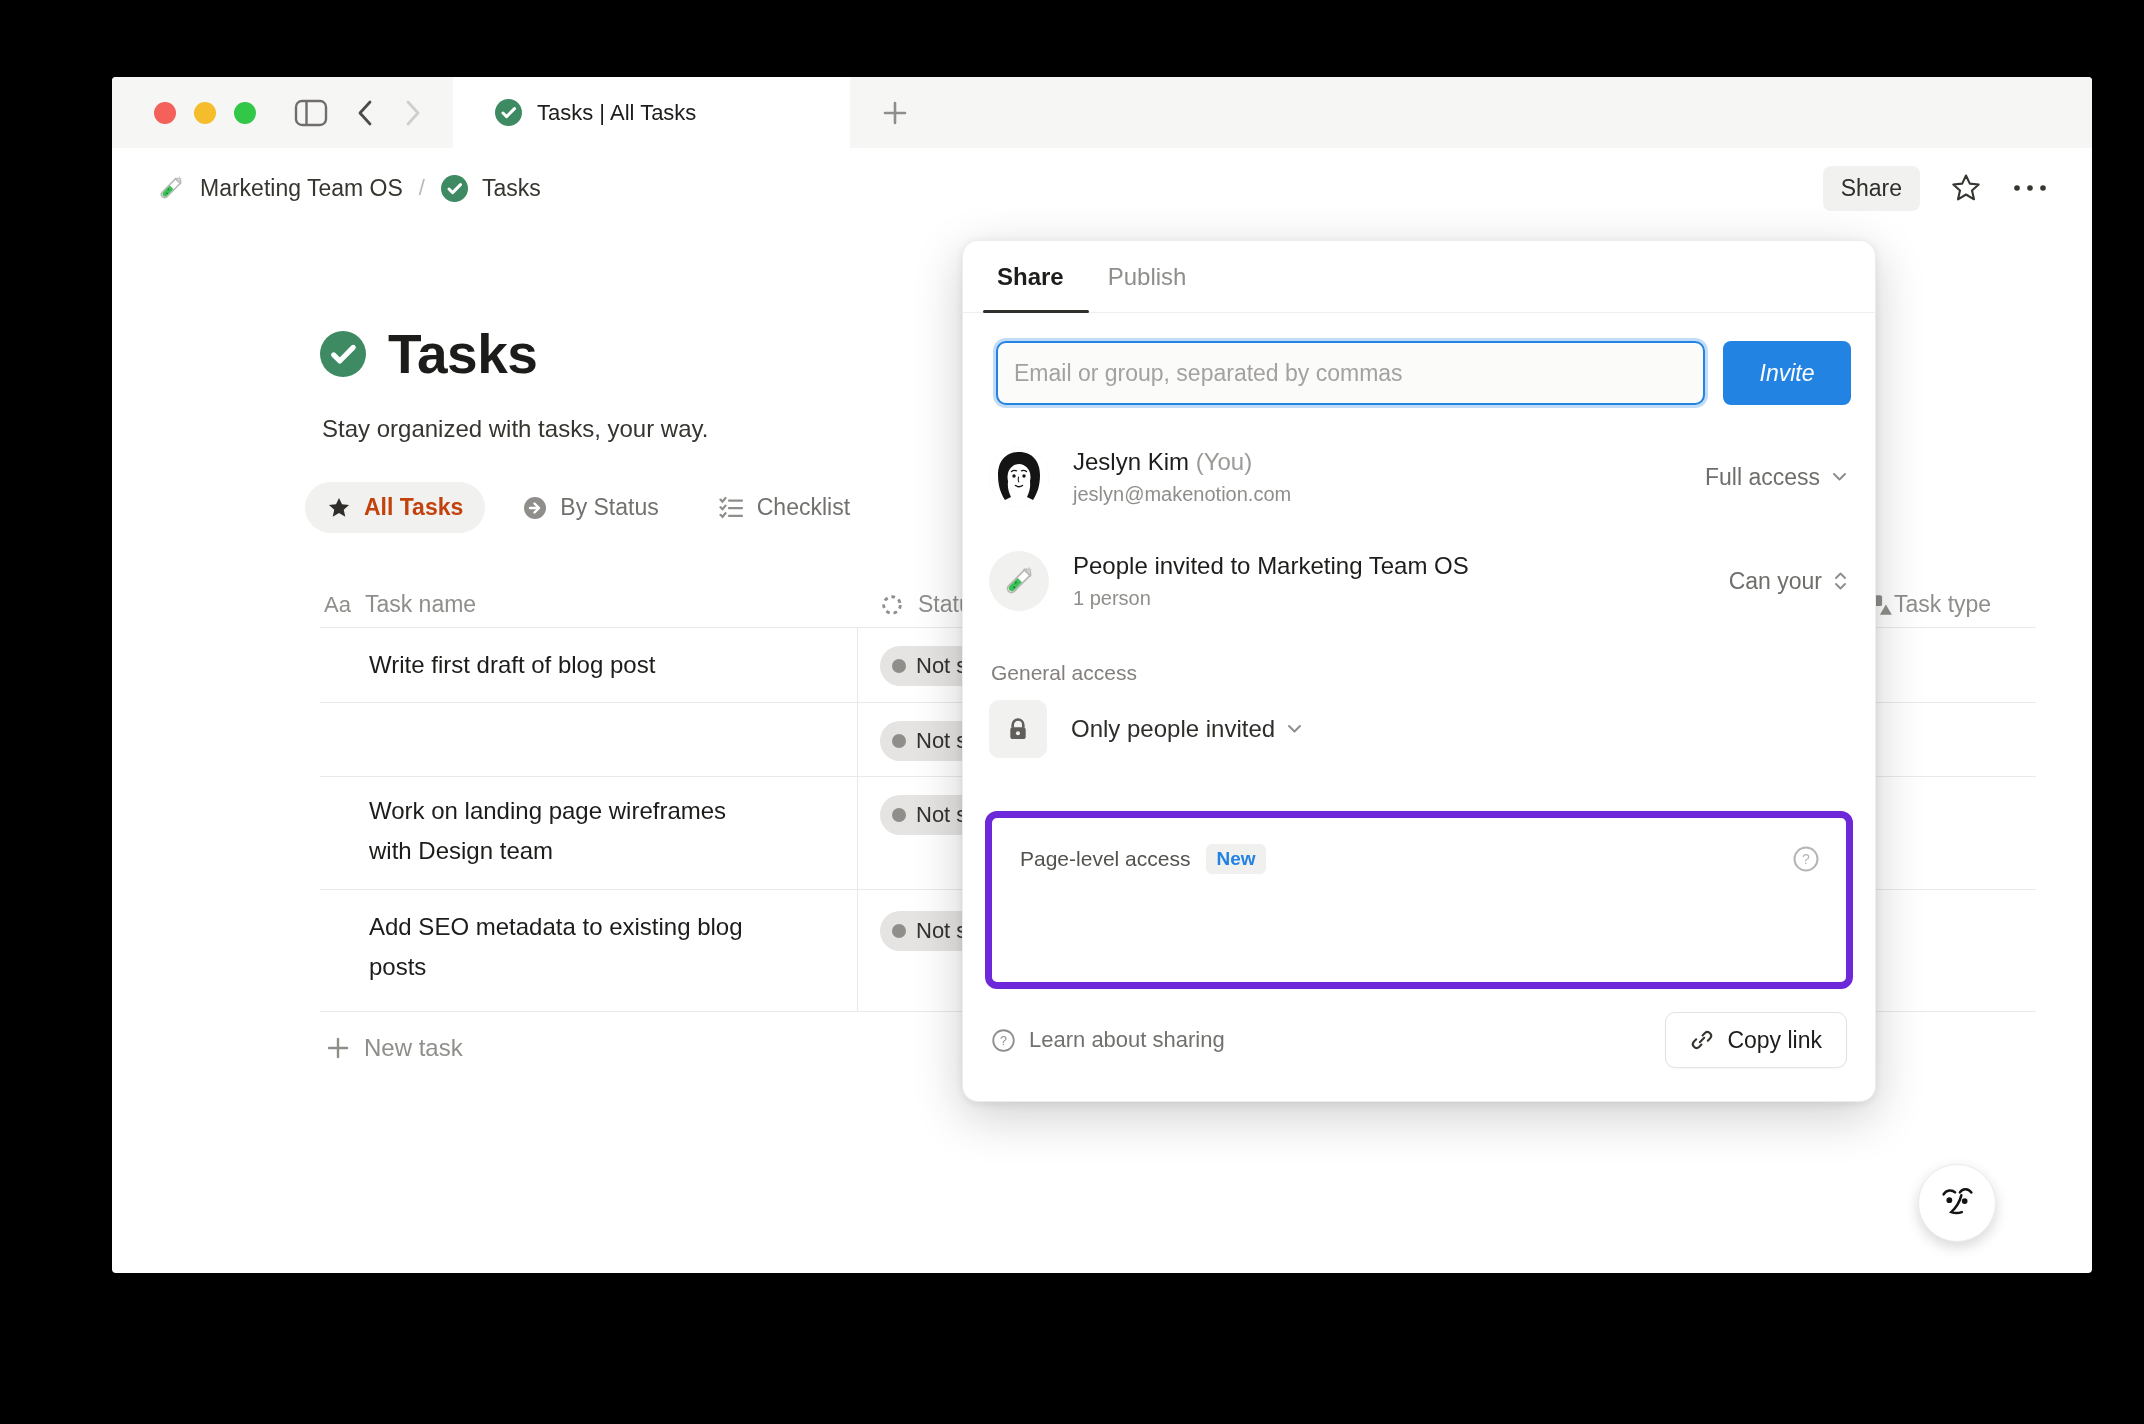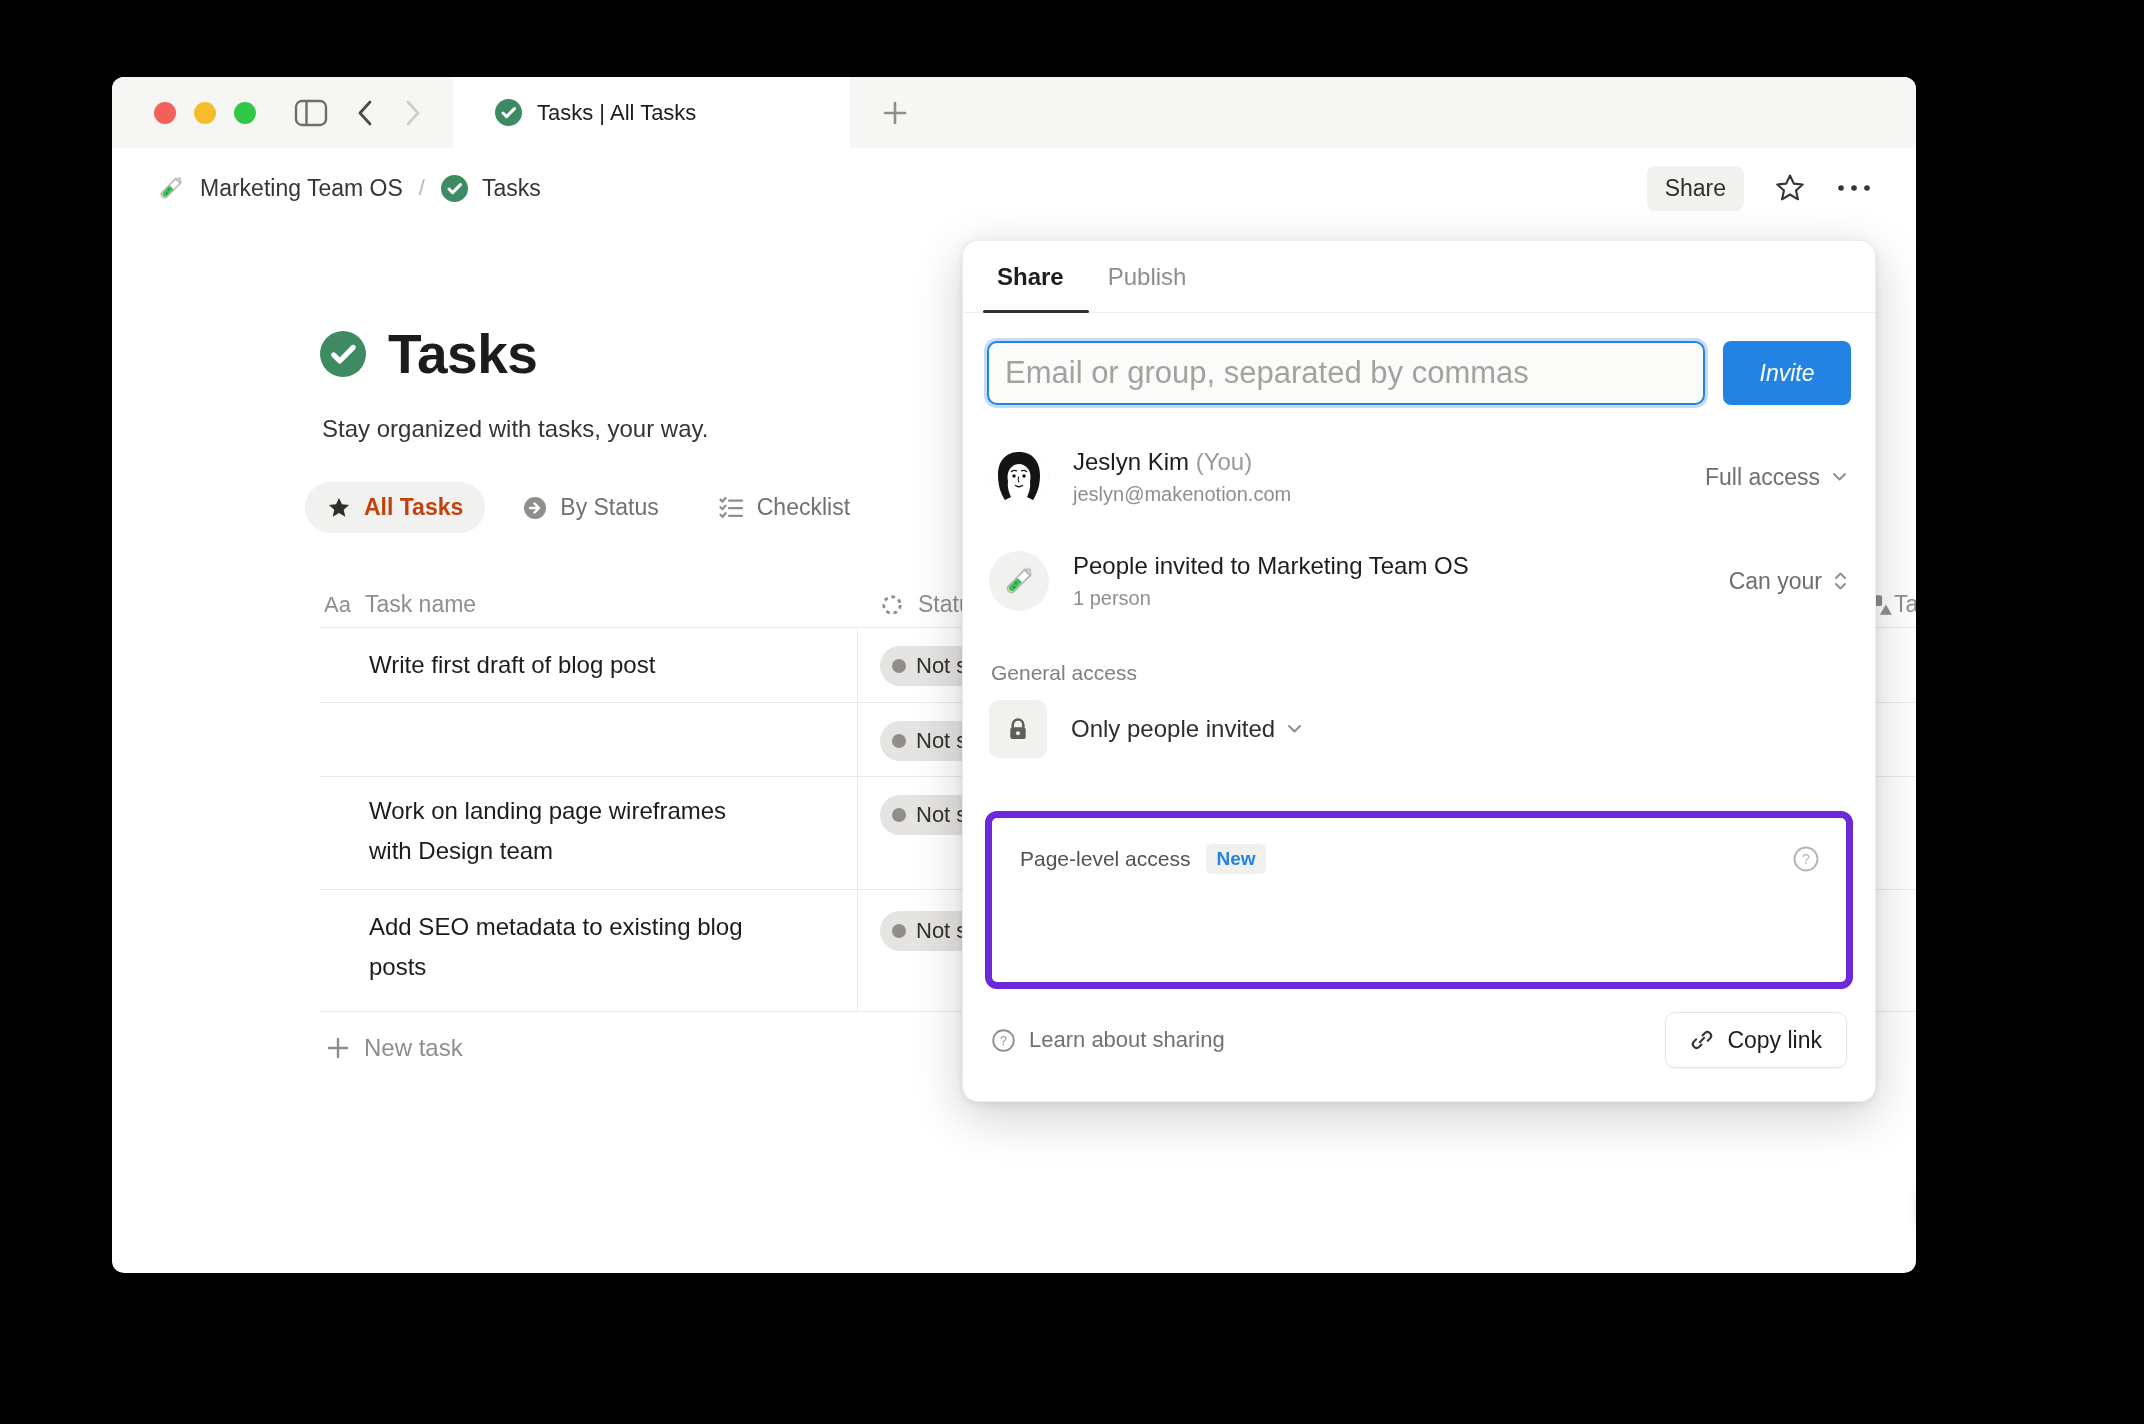--- a/index.html
+++ b/index.html
@@ -1,21 +1,21 @@
 <!DOCTYPE html>
 <html><head>
 <meta charset="utf-8">
 <style>
   * { margin:0; padding:0; box-sizing:border-box; }
   html,body { background:#000; font-family:"Liberation Sans", sans-serif; }
   .canvas { position:relative; width:2144px; height:1424px; background:#000; overflow:hidden; }
 
   .window {
-    position:absolute; left:112px; top:77px; width:1804px; height:1196px;
-    background:#fff; border-radius:12px; overflow:hidden;
+    position:absolute; left:112px; top:77px; width:1980px; height:1196px;
+    background:#fff; border-radius:4px; overflow:hidden;
     box-shadow:0 35px 90px rgba(0,0,0,.6), 0 8px 28px rgba(0,0,0,.45);
   }
 
   
   .tabbar { position:absolute; left:0; top:0; right:0; height:71px; background:#f6f6f4; display:flex; align-items:center; }
   .traffic { display:flex; gap:18px; margin-left:42px; }
   .light { width:22px; height:22px; border-radius:50%; }
   .tb-icons { display:flex; align-items:center; gap:26px; margin-left:38px; }
   .tab-active {
     position:absolute; left:341px; top:0; width:397px; height:71px; background:#fff;
@@ -60,21 +60,21 @@
     background:#fff; border-radius:16px; border:1px solid rgba(55,53,47,.09);
     box-shadow:0 14px 50px rgba(15,15,15,.2), 0 2px 8px rgba(15,15,15,.08);
     z-index:40;
   }
   .dlg-tabs { position:relative; height:72px; border-bottom:1px solid #efefed; display:flex; align-items:center; padding:0 34px; gap:44px; }
   .dlg-tab { font-size:24px; color:#8f8e8b; }
   .dlg-tab.active { color:#1d1d1b; font-weight:700; }
   .dlg-underline { position:absolute; left:20px; bottom:-1px; width:106px; height:3px; background:#32302c; border-radius:2px; }
 
   .invite-row { position:absolute; left:24px; right:24px; top:100px; height:66px; display:flex; gap:18px; }
-  .email-input { flex:1; height:64px; border:2px solid #2383e2; box-shadow:0 0 0 3px rgba(35,131,226,.28); border-radius:10px; background:#fbfbfa; font-size:31px; color:#37352f; padding:0 16px; font-family:"Liberation Sans", sans-serif; outline:none; }
+  .email-input { flex:1; height:64px; border:2px solid #2383e2; box-shadow:0 0 0 3px rgba(35,131,226,.28); border-radius:10px; background:#fbfbfa; font-size:23px; color:#37352f; padding:0 16px; font-family:"Liberation Sans", sans-serif; outline:none;margin-left:9px; }
   .email-input::placeholder { color:#a3a2a0; }
   .invite-btn { width:128px; height:64px; background:#2383e2; border:none; border-radius:8px; color:#fff; font-size:23px; font-family:"Liberation Sans", sans-serif;font-style:italic; }
 
   .member { position:absolute; left:26px; right:28px; display:flex; align-items:center; }
   .member .mtxt { margin-left:24px; }
   .m-name { font-size:24px; color:#1d1d1b; }
   .m-name .you { color:#9b9a97; font-weight:400; }
   .m-sub { font-size:20px; color:#8f8e8b; margin-top:7px; }
   .m-access { margin-left:auto; display:flex; align-items:center; gap:12px; font-size:23px; color:#6f6e6b; }
   .avatar { width:60px; height:60px; border-radius:50%; overflow:hidden; flex:none; box-shadow:0 0 0 1px rgba(0,0,0,.06) inset; }

